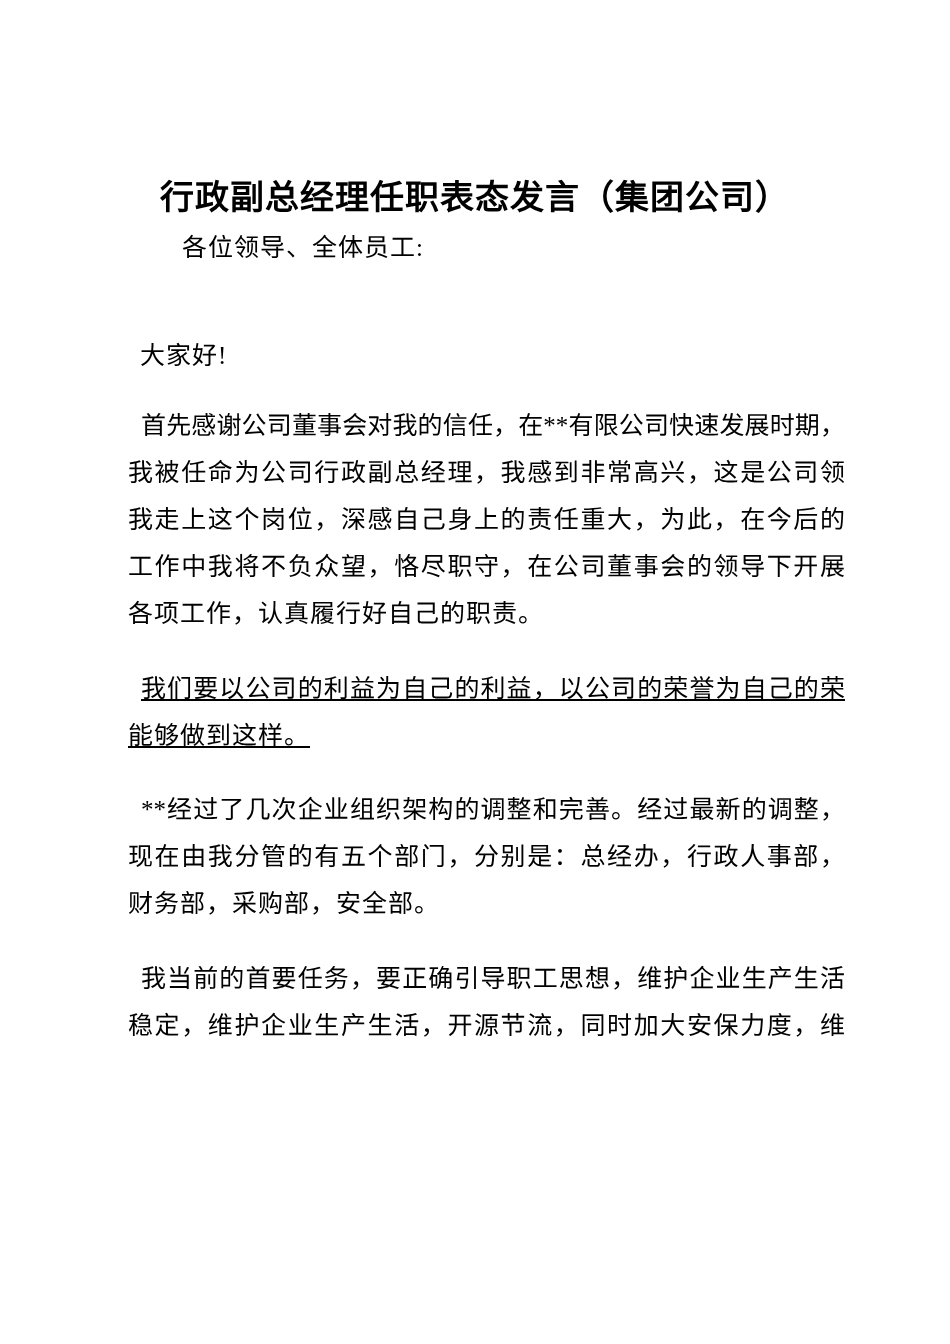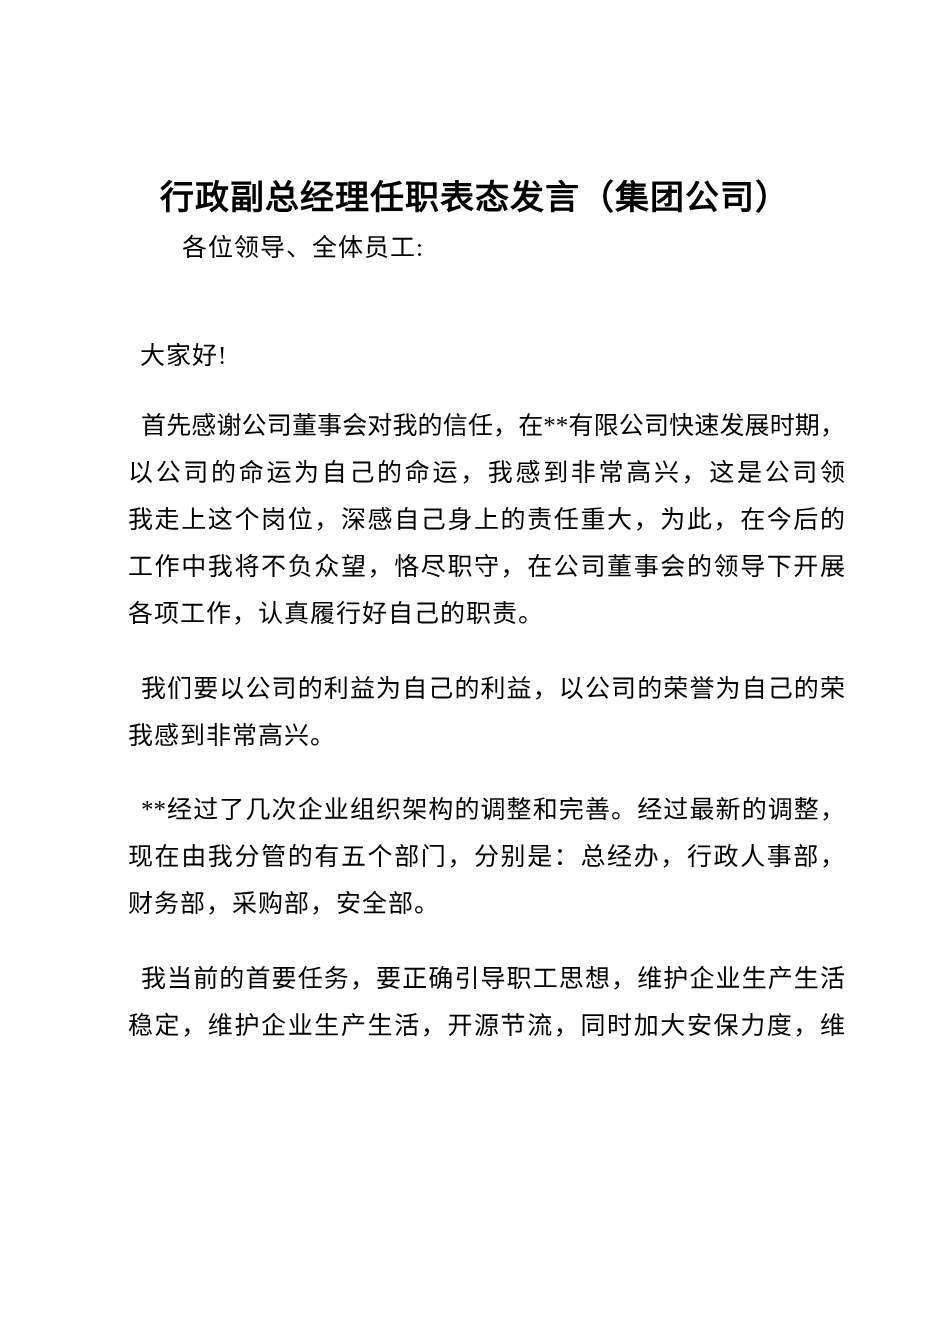--- a/index.html
+++ b/index.html
@@ -43,21 +43,21 @@
     letter-spacing: 1px;
   }
   .salutation {
     margin-top: 4px;
     text-indent: 54px;
     letter-spacing: 3px;
   }
   .greeting { margin-top: 61px; text-indent: 12px; }
   .ind { text-indent: 13px; }
   .para-1 { margin-top: 23px; }
-  .para-2 { margin-top: 28px; }
+  .para-2 { margin-top: 28px; text-decoration: underline; }
   .para-3 { margin-top: 27px; }
   .para-4 { margin-top: 28px; }
   .footer {
     margin-top: 24px;
     line-height: 47px;
     font-size: 26px;
     text-align: right;
     text-align-last: right;
     padding-right: 28px;
     white-space: nowrap;
@@ -78,29 +78,29 @@
   <div class="content">
 
     <h1 class="doc-title">行政副总经理任职表态发言（集团公司）</h1>
 
     <div class="line left salutation">各位领导、全体员工:</div>
 
     <div class="line left greeting">大家好!</div>
 
     <div class="paragraph para-1">
       <div class="line ind">首先感谢公司董事会对我的信任，在**有限公司快速发展时期，</div>
-      <div class="line">以公司的命运为自己的命运，我感到非常高兴，这是公司领</div>
+      <div class="line">我被任命为公司行政副总经理，我感到非常高兴，这是公司领</div>
       <div class="line">我走上这个岗位，深感自己身上的责任重大，为此，在今后的</div>
       <div class="line">工作中我将不负众望，恪尽职守，在公司董事会的领导下开展</div>
       <div class="line left">各项工作，认真履行好自己的职责。</div>
     </div>
 
     <div class="paragraph para-2">
       <div class="line ind">我们要以公司的利益为自己的利益，以公司的荣誉为自己的荣</div>
-      <div class="line left">我感到非常高兴。</div>
+      <div class="line left">能够做到这样。</div>
     </div>
 
     <div class="paragraph para-3">
       <div class="line ind">**经过了几次企业组织架构的调整和完善。经过最新的调整，</div>
       <div class="line">现在由我分管的有五个部门，分别是：总经办，行政人事部，</div>
       <div class="line left">财务部，采购部，安全部。</div>
     </div>
 
     <div class="paragraph para-4">
       <div class="line ind">我当前的首要任务，要正确引导职工思想，维护企业生产生活</div>

